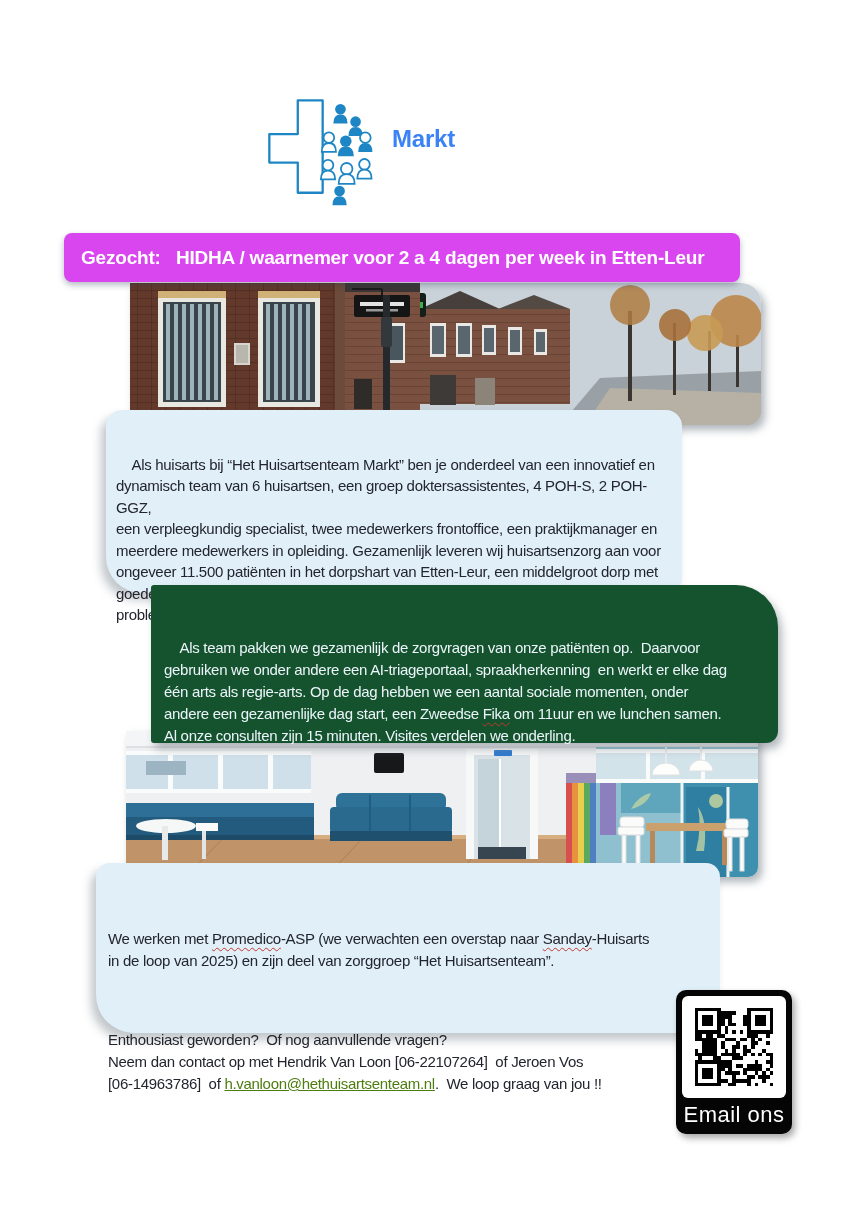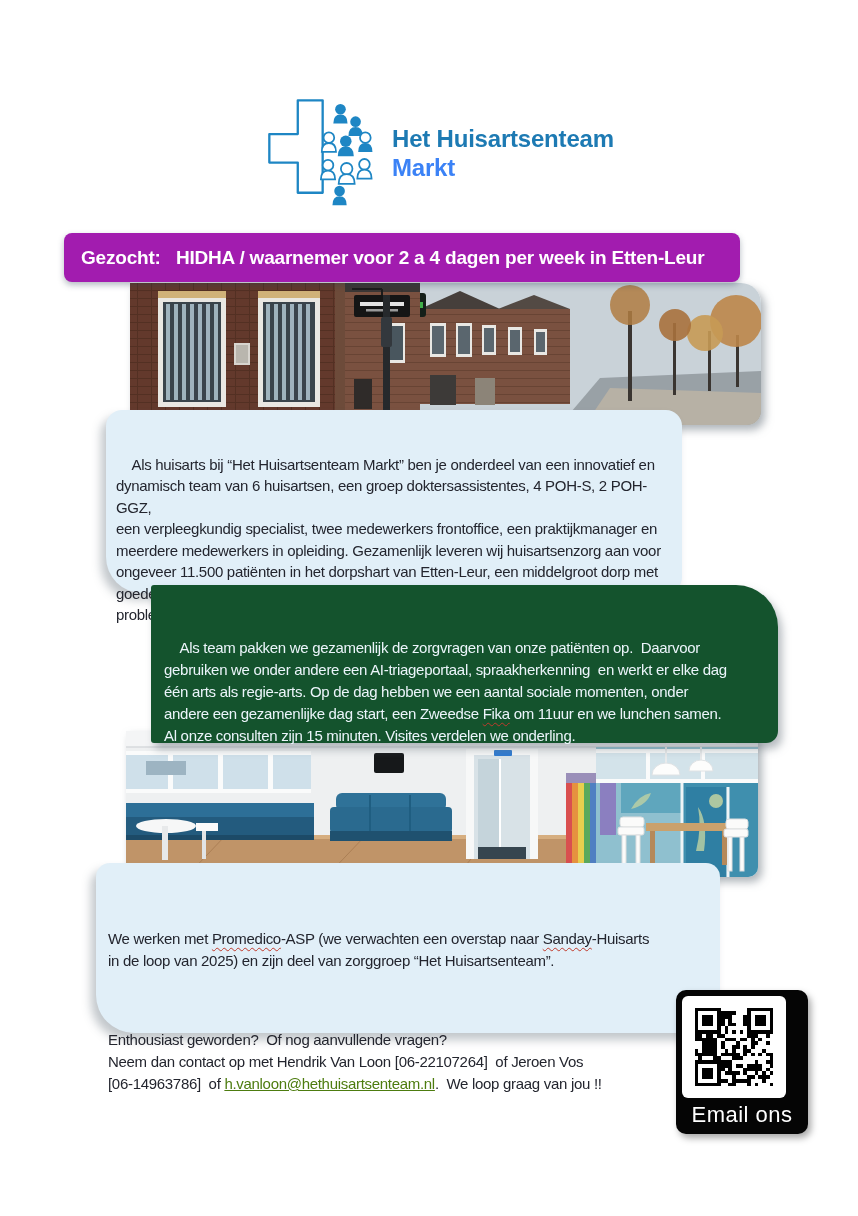--- a/index.html
+++ b/index.html
@@ -9,21 +9,21 @@
 
   
   .logo-row { position:absolute; left:264px; top:94px; display:flex; align-items:flex-start; gap:8px; }
   .logo-mark { width:120px; height:114px; }
   .logo-text { margin-top:30px; font-weight:bold; font-size:24px; line-height:29px; letter-spacing:-0.2px; }
   .logo-text .l1 { color:#1d7ab3; }
   .logo-text .l2 { color:#3b82f6; }
 
   
   .banner { position:absolute; left:64px; top:233px; width:676px; height:49px;
-    background:#a21caf; border-radius:8px; z-index:3;
+    background:#d946ef; border-radius:8px; z-index:3;
     display:flex; align-items:center; padding-left:17px;
     color:#ffffff; font-weight:bold; font-size:19px; white-space:pre;
     box-shadow:0 3px 6px rgba(40,60,80,.35); letter-spacing:-0.2px; }
 
   
   .photo1 { position:absolute; left:130px; top:283px; width:631px; height:142px;
     border-radius:0 20px 14px 0; overflow:hidden; z-index:1;
     box-shadow:4px 5px 9px rgba(110,120,130,.55); }
   .photo2 { position:absolute; left:126px; top:731px; width:632px; height:146px;
     border-radius:0 0 10px 0; overflow:hidden; z-index:1;
@@ -44,21 +44,21 @@
     background:#e1eff8; border-radius:14px 14px 14px 38px; z-index:2;
     padding:21px 8px 12px 12px; color:#23252e; line-height:22px;
     box-shadow:-5px 7px 10px rgba(120,130,140,.45); }
   .box3 .p2 { margin-top:13px; }
 
   .squiggle { text-decoration:underline; text-decoration-style:wavy; text-decoration-color:#c0392b;
     text-decoration-thickness:1px; text-underline-offset:3px; text-decoration-skip-ink:none; }
   .email-link { color:#4d7c0f; text-decoration:underline; cursor:pointer; }
 
   
-  .qr-block { position:absolute; left:676px; top:990px; width:132px; height:144px;
+  .qr-block { position:absolute; left:676px; top:990px; width:116px; height:144px;
     background:#050505; border-radius:10px; z-index:4; padding:6px;
     box-shadow:3px 4px 7px rgba(0,0,0,.35); }
   .qr-white { background:#ffffff; border-radius:6px; width:104px; height:102px; padding:4px; }
   .qr-white svg { display:block; width:100%; height:100%; shape-rendering:crispEdges; }
   .qr-label { color:#ffffff; font-size:22px; text-align:center; margin-top:4px; letter-spacing:0.5px; }
 </style>
 </head>
 <body>
 
 <div class="page">
@@ -100,21 +100,20 @@
             <circle cx="0" cy="0" r="6" fill="#fff" stroke="#1e86c4" stroke-width="2"></circle>
             <path d="M-8 16 Q-8 6 0 6 Q8 6 8 16 Z" fill="#fff" stroke="#1e86c4" stroke-width="2"></path>
           </g>
         <g transform="translate(85,105)">
             <circle cx="0" cy="0" r="6" fill="#1e86c4"></circle>
             <path d="M-8 16 Q-8 6 0 6 Q8 6 8 16 Z" fill="#1e86c4"></path>
           </g>
       </g>
     </svg>
     <div class="logo-text">
-      <div class="l1">Het Huisartsenteam</div>
       <div class="l2">Markt</div>
     </div>
   </div>
 
   <div class="banner">Gezocht:   HIDHA / waarnemer voor 2 a 4 dagen per week in Etten-Leur</div>
 
   <div class="photo1">
     <svg viewBox="0 0 631 142" preserveAspectRatio="none">
       <defs>
         <pattern id="brick" width="14" height="8" patternUnits="userSpaceOnUse">

